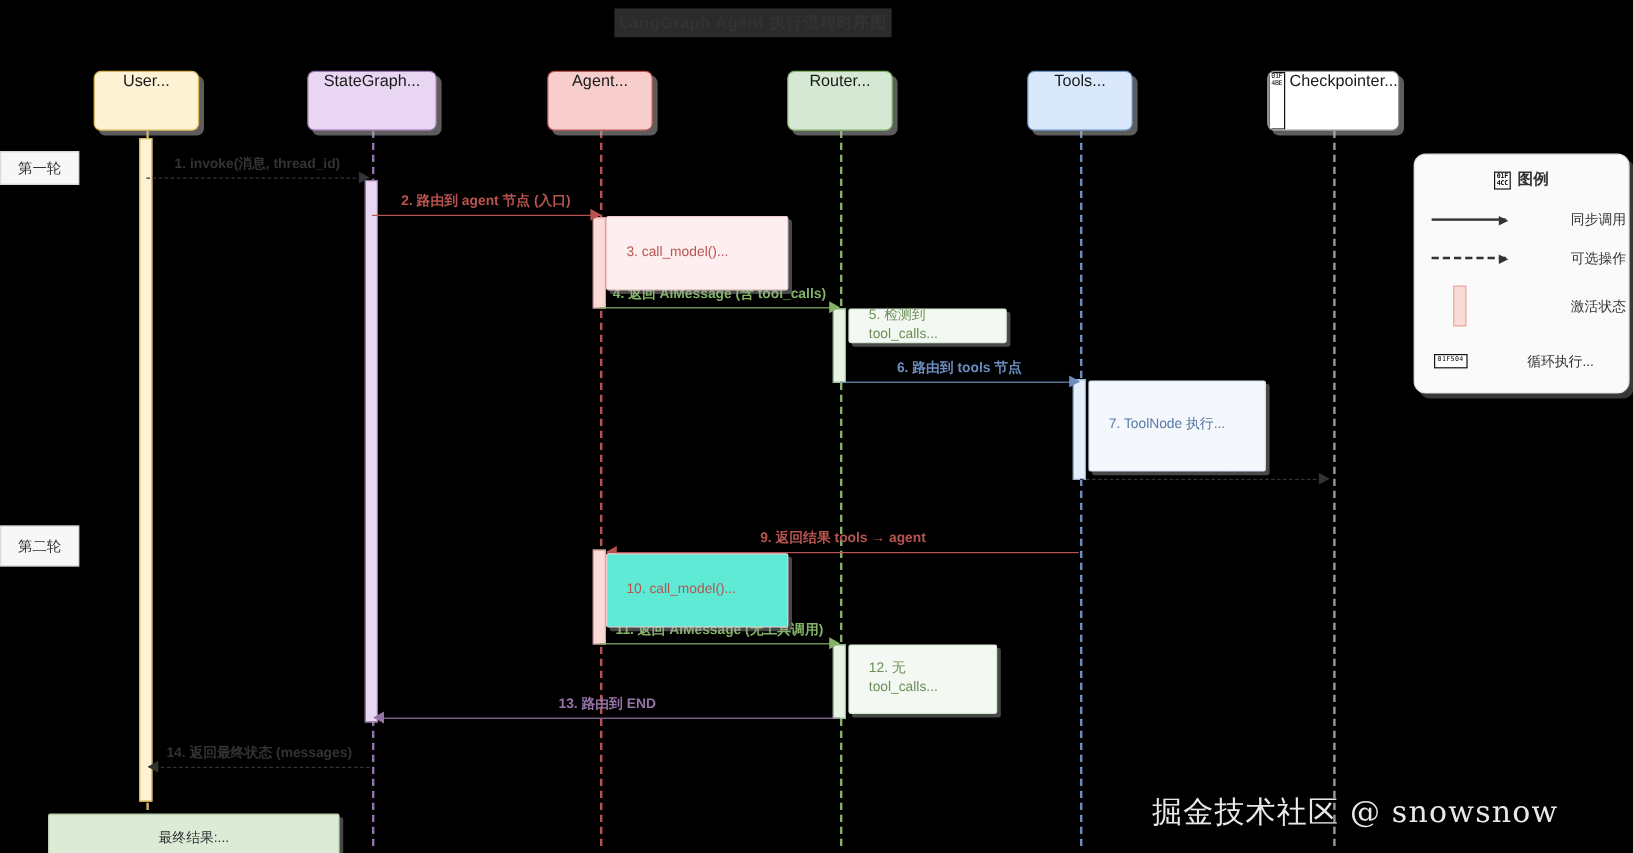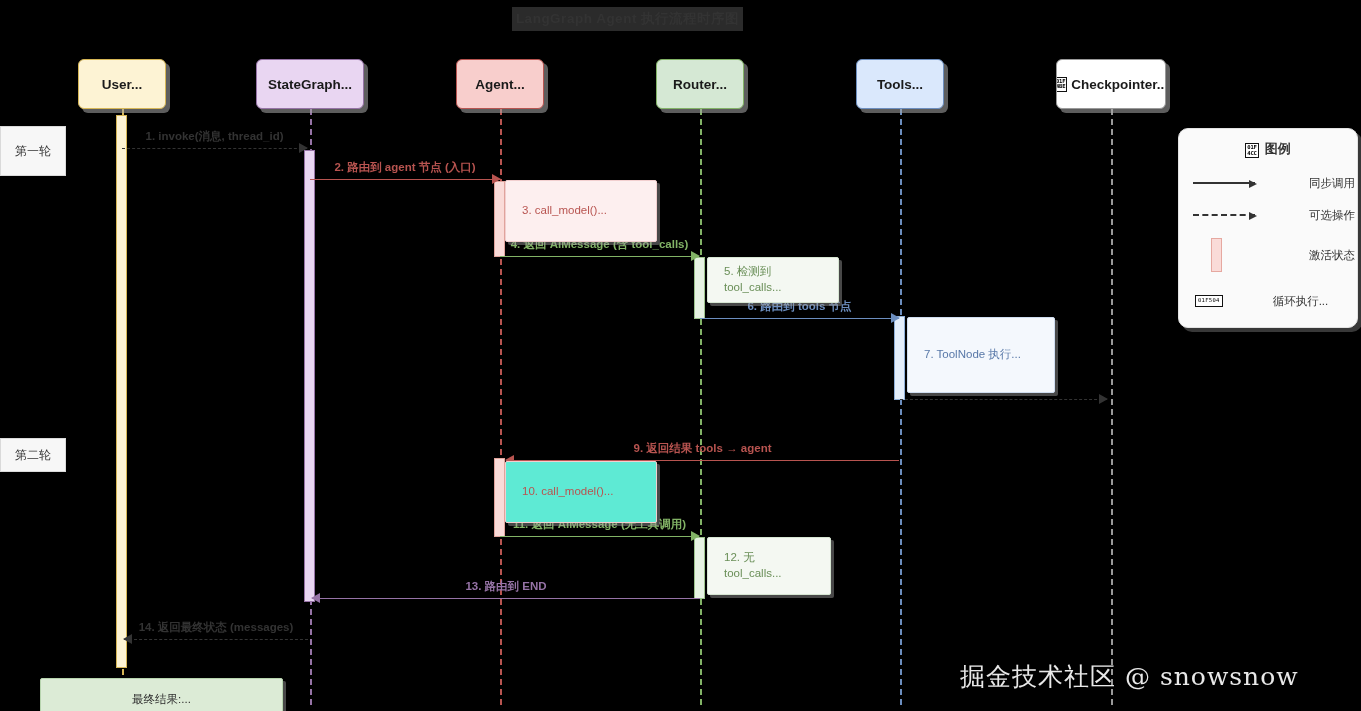--- a/index.html
+++ b/index.html
@@ -23,22 +23,22 @@
 
   
   .lifeline {
     position: absolute; width: 0; border-left-width: 2px; border-left-style: solid;
   }
 
   
   .participant {
     position: absolute; height: 50px; border-radius: 6px;
     border: 1.5px solid #888; background: #fff;
-    display: flex; align-items: center; justify-content: center;
-    font-size: 13.5px; font-weight: 700; color: #1a1a1a;
+    display: flex; justify-content: center;
+    font-size: 13.5px; font-weight: 400; color: #1a1a1a;
     box-shadow: 4px 4px 0 rgba(170,170,170,.55);
     white-space: nowrap; overflow: hidden;
   }
   .participant .emoji-box {
     display: inline-block; border: 1px solid #111; background: #fff;
     font-family: "DejaVu Sans Mono", monospace; font-size: 5.5px; line-height: 5.5px;
     padding: 1px 1px; margin-right: 4px; color: #000; letter-spacing: -.2px;
     text-align: center;
   }
   .participant .emoji-box span { display: block; }
@@ -145,21 +145,21 @@
 
   <div id="lifelines">
       <div class="lifeline" style="left: 122px; top: 109px; height: 596px; border-left-color: rgb(214, 182, 86); border-left-style: dashed;"></div>
       <div class="lifeline" style="left: 310px; top: 109px; height: 596px; border-left-color: rgb(150, 115, 166); border-left-style: dashed;"></div>
       <div class="lifeline" style="left: 500px; top: 109px; height: 596px; border-left-color: rgb(184, 84, 80); border-left-style: dashed;"></div>
       <div class="lifeline" style="left: 700px; top: 109px; height: 596px; border-left-color: rgb(130, 179, 102); border-left-style: dashed;"></div>
       <div class="lifeline" style="left: 900px; top: 109px; height: 596px; border-left-color: rgb(108, 142, 191); border-left-style: dashed;"></div>
       <div class="lifeline" style="left: 1111px; top: 109px; height: 596px; border-left-color: rgb(153, 153, 153); border-left-style: dashed;"></div>
     </div>
   <div id="rounds">
-      <div class="round-label" style="left: 0px; top: 126px; width: 66px; height: 50px;">第一轮</div>
+      <div class="round-label" style="left: 0px; top: 126px; width: 66px; height: 28px;">第一轮</div>
       <div class="round-label" style="left: 0px; top: 438px; width: 66px; height: 34px;">第二轮</div>
     </div>
   <div id="activations">
       <div class="activation" style="left: 116px; top: 115px; height: 553px; background: rgb(253, 243, 212); border-color: rgb(214, 182, 86);"></div>
       <div class="activation" style="left: 304px; top: 150px; height: 452px; background: rgb(233, 214, 242); border-color: rgb(150, 115, 166);"></div>
       <div class="activation" style="left: 494px; top: 181px; height: 76px; background: rgb(250, 219, 216); border-color: rgb(224, 163, 156);"></div>
       <div class="activation" style="left: 694px; top: 257px; height: 62px; background: rgb(230, 242, 226); border-color: rgb(156, 195, 140);"></div>
       <div class="activation" style="left: 894px; top: 316px; height: 84px; background: rgb(227, 238, 251); border-color: rgb(143, 176, 217);"></div>
       <div class="activation" style="left: 494px; top: 458px; height: 79px; background: rgb(250, 219, 216); border-color: rgb(224, 163, 156);"></div>
       <div class="activation" style="left: 694px; top: 537px; height: 62px; background: rgb(230, 242, 226); border-color: rgb(156, 195, 140);"></div>
@@ -206,21 +206,21 @@
         <div class="label" style="color: rgb(150, 115, 166);">13. 路由到 END</div>
       </div>
       <div class="msg" style="left: 124px; top: 639px; width: 184px;">
         <div class="line dashed" style="border-top-color: rgb(51, 51, 51);"></div>
         <div class="head left" style="border-right-color: rgb(51, 51, 51);"></div>
         <div class="label" style="color: rgb(51, 51, 51);">14. 返回最终状态 (messages)</div>
       </div>
     </div>
   <div id="notes">
       <div class="note" style="left: 505px; top: 180px; width: 152px; height: 62px; background: rgb(253, 239, 239); border-color: rgb(242, 207, 207); color: rgb(184, 84, 80);">3. call_model()...</div>
-      <div class="note" style="left: 707px; top: 257px; width: 132px; height: 46px; background: rgb(244, 248, 242); border-color: rgb(215, 230, 211); color: rgb(106, 143, 88);">5. 检测到 tool_calls...</div>
+      <div class="note" style="left: 707px; top: 257px; width: 132px; height: 29px; background: rgb(244, 248, 242); border-color: rgb(215, 230, 211); color: rgb(106, 143, 88);">5. 检测到 tool_calls...</div>
       <div class="note" style="left: 907px; top: 317px; width: 148px; height: 76px; background: rgb(244, 248, 253); border-color: rgb(207, 221, 240); color: rgb(88, 120, 168);">7. ToolNode 执行...</div>
       <div class="note" style="left: 505px; top: 461px; width: 152px; height: 62px; background: #5eead4; border-color: rgb(242, 207, 207); color: rgb(184, 84, 80);">10. call_model()...</div>
       <div class="note" style="left: 707px; top: 537px; width: 124px; height: 58px; background: rgb(244, 248, 242); border-color: rgb(215, 230, 211); color: rgb(106, 143, 88);">12. 无 tool_calls...</div>
       <div class="note center" style="left: 40px; top: 667px; width: 243px; height: 44px; background: rgb(220, 235, 214); border-color: rgb(183, 212, 174); color: rgb(46, 46, 46);">最终结果:...</div>
     </div>
   <div id="participants">
       <div class="participant" style="left: 78px; top: 59px; width: 88px; height: 50px; background: rgb(253, 243, 212); border-color: rgb(214, 182, 86);">
         <span>User...</span>
       </div>
       <div class="participant" style="left: 256px; top: 59px; width: 108px; height: 50px; background: rgb(233, 214, 242); border-color: rgb(150, 115, 166);">

